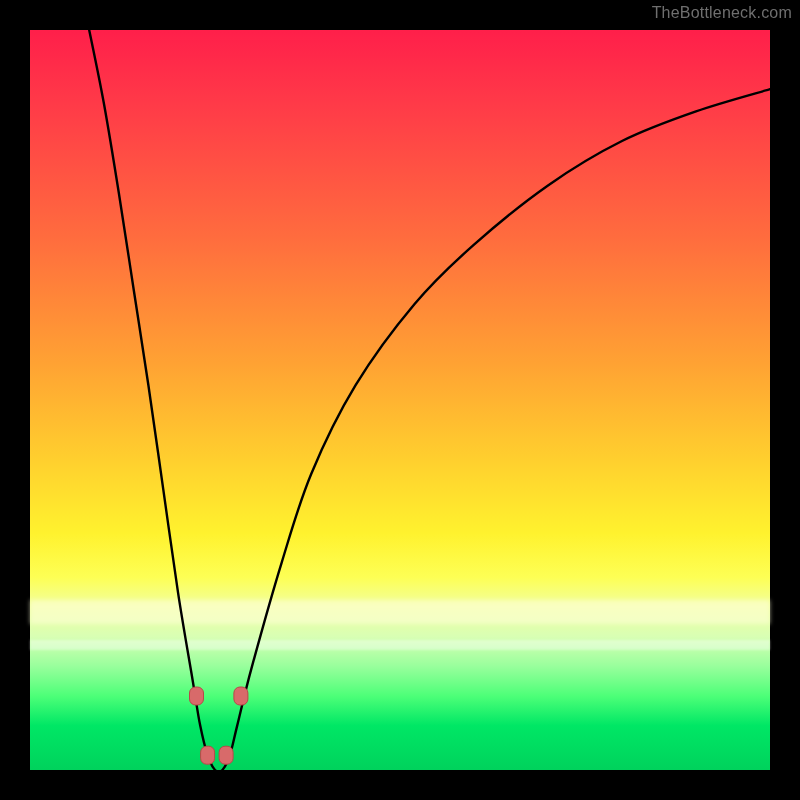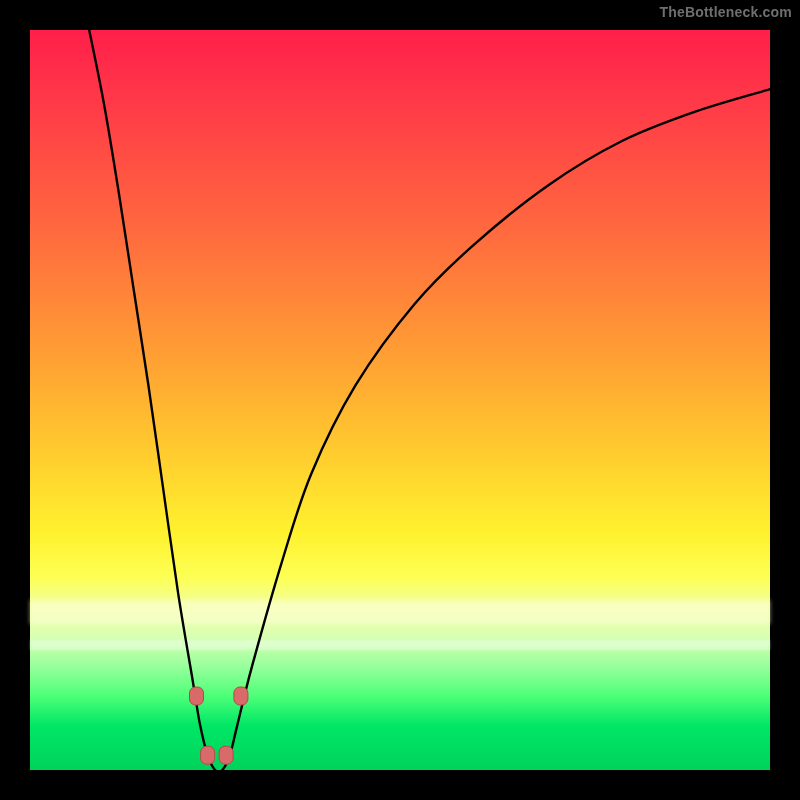--- a/index.html
+++ b/index.html
@@ -58,22 +58,22 @@
     top: 30px;
     width: 740px;
     height: 740px;
     overflow: visible;
   }
   .watermark {
     position: absolute;
     top: 4px;
     right: 8px;
     color: #6f6f6f;
-    font-size: 14px;
-    font-weight: 700;
+    font-size: 16px;
+    font-weight: 400;
     letter-spacing: 0.2px;
   }
 </style>
 </head>
 <body>
 
 <div class="frame">
 
   <div class="plot-bg"></div>
   <div class="ridge r1"></div>

